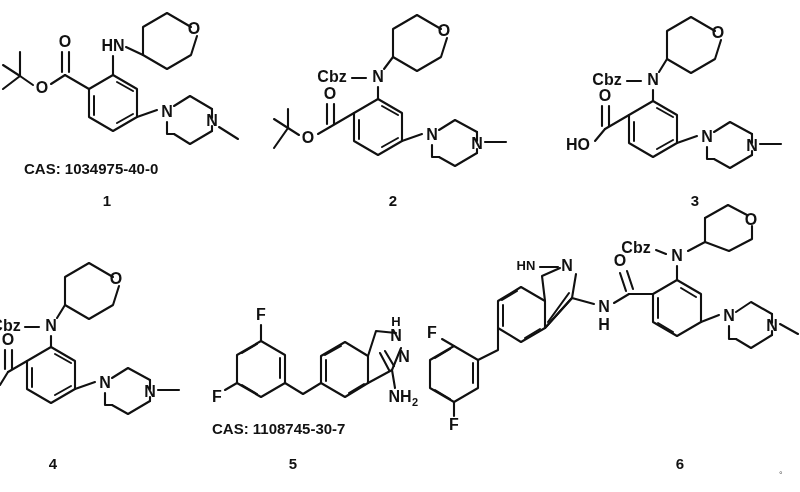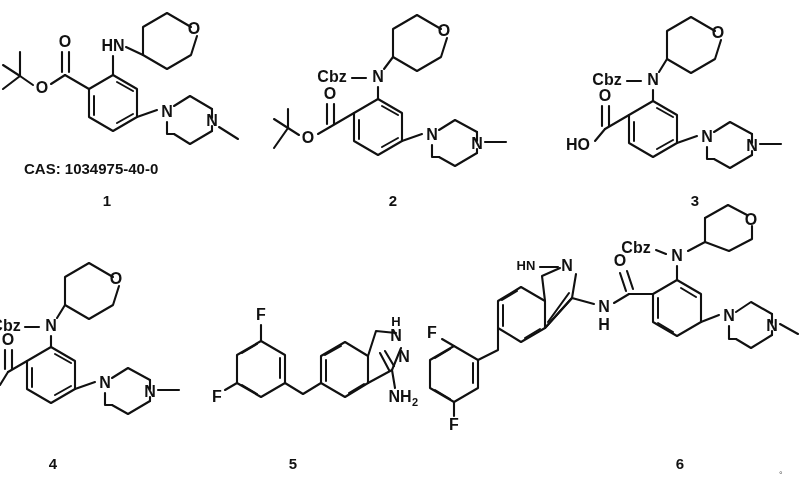--- a/index.html
+++ b/index.html
@@ -244,20 +244,21 @@
       </g>
       <text class="atom small" x="181" y="23">H</text>
       <text class="atom" x="181" y="37">N</text>
       <text class="atom" x="189" y="58">N</text>
 
       <path class="bond" d="M177,70 L180,88"></path>
       <text class="atom" x="185" y="98">NH</text>
       <text class="atom sub" x="200" y="103">2</text>
     </svg>
   </div>
+  <div class="caslabel" style="left:212px;top:420px;">CAS: 1108745-30-7</div>
   <div class="numlabel" style="left:278px;top:455px;width:30px;">5</div>
 
   <div class="struct" style="left:420px;top:248px;">
     <svg width="380" height="210" viewBox="0 0 380 210">
 
       <g>
         <path class="bond" d="M58,112 L58,140 L34,154 L10,140 L10,112 L34,98 Z"></path>
         <path class="bond thin" d="M53,115 L53,135"></path>
         <path class="bond thin" d="M30,101 L15,110"></path>
         <path class="bond thin" d="M15,142 L30,151"></path>

